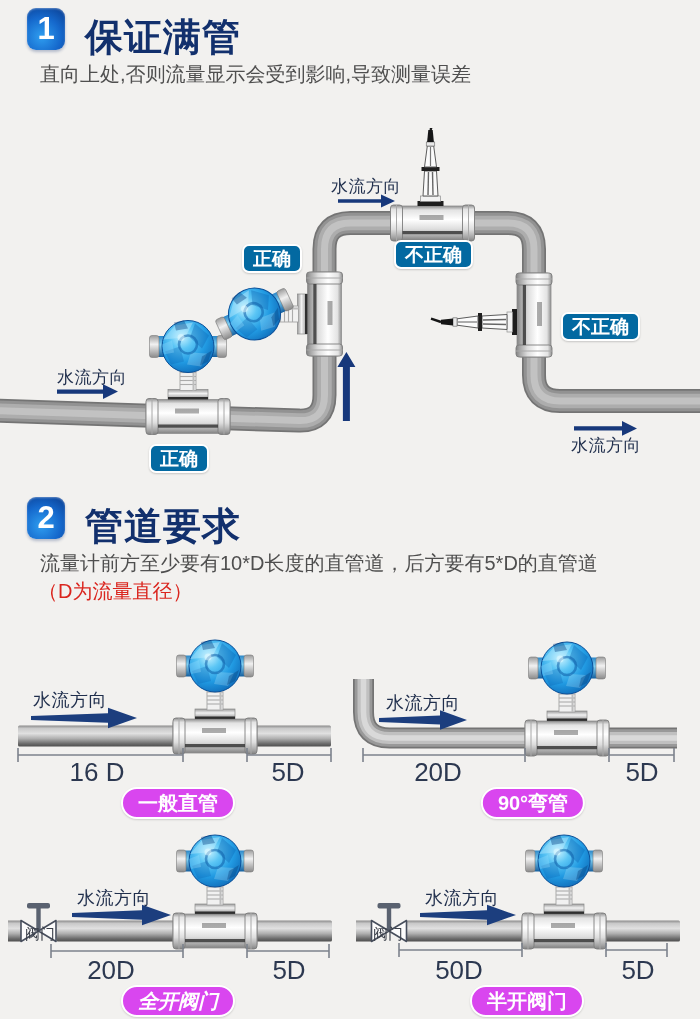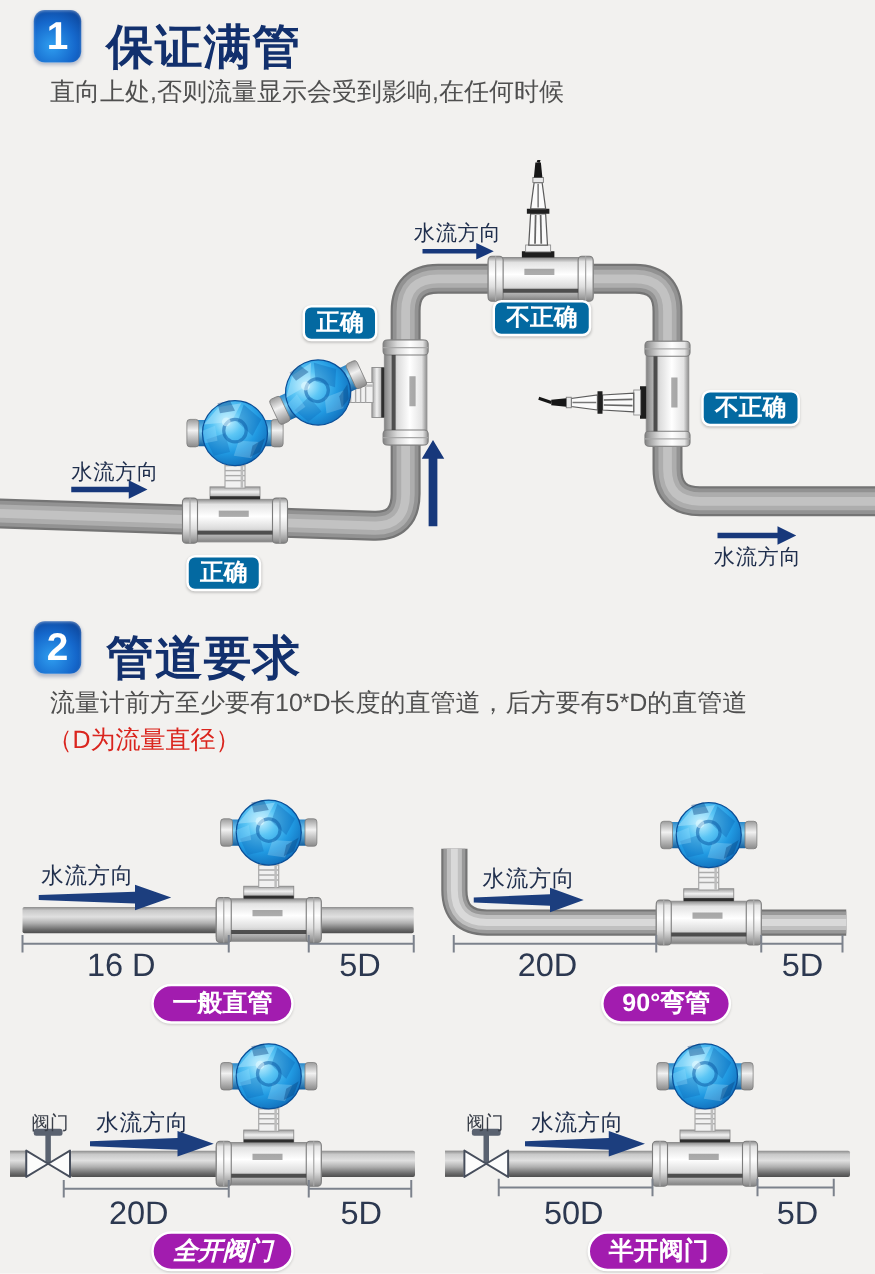--- a/index.html
+++ b/index.html
@@ -9,27 +9,27 @@
          background:radial-gradient(circle at 38% 68%, #2f9ef0 0%, #1568cc 52%, #0a3c8e 100%);
          color:#fff;font-size:31px;font-weight:700;display:flex;align-items:center;justify-content:center;
          box-shadow:inset 0 1px 2px rgba(255,255,255,.35), 0 2px 3px rgba(20,50,110,.28);}
   .sec-title{position:absolute;font-size:38px;font-weight:700;color:#12306d;letter-spacing:1px;white-space:nowrap;}
   .para{position:absolute;font-size:20px;color:#4f4f4f;line-height:32px;white-space:nowrap;}
   .note-red{position:absolute;font-size:20px;color:#da251e;white-space:nowrap;}
   .diagram-svg{position:absolute;display:block;}
   .tag{position:absolute;background:#0369a1;color:#fff;border:2.5px solid #fff;border-radius:7px;
        font-size:19px;font-weight:700;line-height:25px;padding:0 9px;white-space:nowrap;
        box-shadow:0 1px 2px rgba(0,0,0,.18);}
-  .pill{position:absolute;background:#a21caf;color:#fff;border:2px solid #fff;border-radius:17px;
+  .pill{position:absolute;background:#d946ef;color:#fff;border:2px solid #fff;border-radius:17px;
         font-size:20px;font-weight:700;height:28px;line-height:28px;text-align:center;white-space:nowrap;
         padding:0 15px;transform:translateX(-50%);box-shadow:0 1px 2px rgba(0,0,0,.15);}
   .flow{position:absolute;font-size:18px;color:#1f2e4c;font-weight:500;white-space:nowrap;letter-spacing:.5px;}
   .flow.sm{font-size:17px;}
   .dim{position:absolute;font-size:26px;color:#2c3850;transform:translateX(-50%);white-space:nowrap;}
-  .valve-label{position:absolute;font-size:15px;color:#3a3f49;transform:translateX(-50%);white-space:nowrap;}
+  .valve-label{position:absolute;font-size:15px;color:#3a3f49;transform:translateX(-50%);white-space:nowrap;margin-top:36px;}
 </style>
 </head>
 <body>
 
 <div class="page">
 
   <svg width="0" height="0" style="position:absolute" aria-hidden="true">
     <defs>
       <linearGradient id="gPipeV" x1="0" y1="0" x2="0" y2="1">
         <stop offset="0" stop-color="#8a8a8a"></stop>
@@ -127,21 +127,21 @@
         <rect x="-2.2" y="-23" width="4.4" height="23" fill="#5a6270"></rect>
         <path d="M-17.5,-10.5 L-17.5,10.5 L0,0 Z" fill="#fcfcfc" stroke="#474e5c" stroke-width="1.6" stroke-linejoin="round"></path>
         <path d="M17.5,-10.5 L17.5,10.5 L0,0 Z" fill="#fcfcfc" stroke="#474e5c" stroke-width="1.6" stroke-linejoin="round"></path>
       </g>
     </defs>
   </svg>
 
   <div class="badge" style="left:27px;top:8px;">1</div>
   <div class="sec-title" style="left:85px;top:12px;">保证满管</div>
   <div class="para" style="left:40px;top:58px;">
-    <span style="display:block">直向上处,否则流量显示会受到影响,在任何时候</span>
+    <span style="display:block">直向上处,否则流量显示会受到影响,导致测量误差</span>
   </div>
 
   <svg class="diagram-svg" style="left:0;top:128px;" width="700" height="352" viewBox="0 128 700 352">
     <g>
       <path d="M-8,410.5 L299,420.6 Q324.5,421.4 324.5,395 L324.5,249 Q324.5,223 350.5,223 L508,223 Q534,223 534,249 L534,375 Q534,401 560,401 L708,401" fill="none" stroke="#747474" stroke-width="24"></path>
       <path d="M-8,410.5 L299,420.6 Q324.5,421.4 324.5,395 L324.5,249 Q324.5,223 350.5,223 L508,223 Q534,223 534,249 L534,375 Q534,401 560,401 L708,401" fill="none" stroke="#929292" stroke-width="20.5"></path>
       <path d="M-8,410.5 L299,420.6 Q324.5,421.4 324.5,395 L324.5,249 Q324.5,223 350.5,223 L508,223 Q534,223 534,249 L534,375 Q534,401 560,401 L708,401" fill="none" stroke="#adadad" stroke-width="14.5"></path>
       <path d="M-8,410.5 L299,420.6 Q324.5,421.4 324.5,395 L324.5,249 Q324.5,223 350.5,223 L508,223 Q534,223 534,249 L534,375 Q534,401 560,401 L708,401" fill="none" stroke="#c2c2c2" stroke-width="7"></path>
     </g>
     <g>

